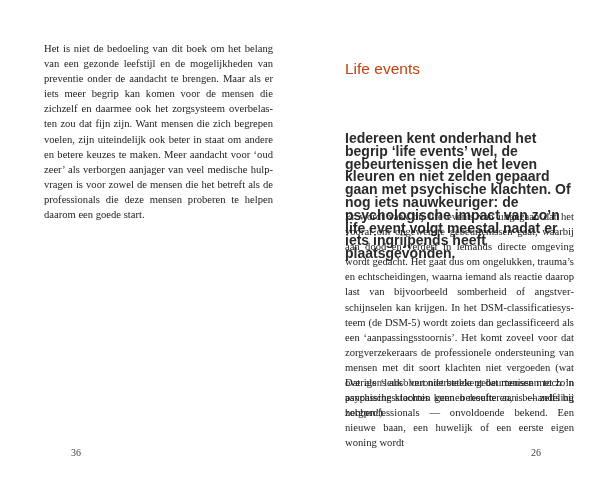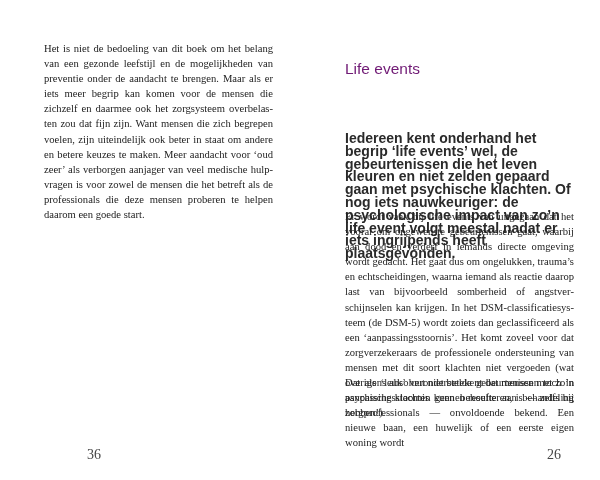--- a/index.html
+++ b/index.html
@@ -14,35 +14,35 @@
       line-height: 15.1px;
       color: #222222;
       text-align: justify;
       hyphens: manual;
       margin: 0;
     }
     .left-text { position: absolute; left: 44px; top: 41px; width: 229px; }
     .chapter-title {
       position: absolute; left: 345px; top: 60px;
       font-family: "Liberation Sans", "DejaVu Sans", sans-serif;
-      font-size: 15.5px; font-weight: normal; color: #701a75; margin: 0;
+      font-size: 15.5px; font-weight: normal; color: #c2410c; margin: 0;
     }
     .intro {
       position: absolute; left: 345px; top: 132px; width: 230px;
       font-family: "Liberation Sans", "DejaVu Sans", sans-serif;
       font-size: 14px; line-height: 12.8px; font-weight: bold;
       color: #2a2a2a; margin: 0;
     }
     .para1 { position: absolute; left: 345px; top: 209px; width: 229px; }
     .para2 { position: absolute; left: 345px; top: 375px; width: 229px; }
     .sc { font-variant: small-caps; }
     .page-num {
       position: absolute; top: 447px;
       font-family: "Liberation Serif", "DejaVu Serif", serif;
-      font-size: 14px; color: #444444; margin-left: 16px;
+      font-size: 10px; color: #444444;
     }
     .pn-left { left: 71px; }
     .pn-right { left: 531px; }
   </style>
 </head>
 <body>
 
 <div class="spread">
   <div class="page page-left"></div>
   <p class="body-text left-text">Het is niet de bedoeling van dit boek om het belang van een gezonde leefstijl en de mogelijkheden van preventie onder de aandacht te brengen. Maar als er iets meer begrip kan komen voor de mensen die zichzelf en daarmee ook het zorgsysteem overbelas­ten zou dat fijn zijn. Want mensen die zich begrepen voelen, zijn uiteindelijk ook beter in staat om andere en betere keuzes te maken. Meer aandacht voor ‘oud zeer’ als verborgen aanjager van veel medische hulp­vragen is voor zowel de mensen die het betreft als de professionals die deze mensen proberen te helpen daarom een goede start.</p>

